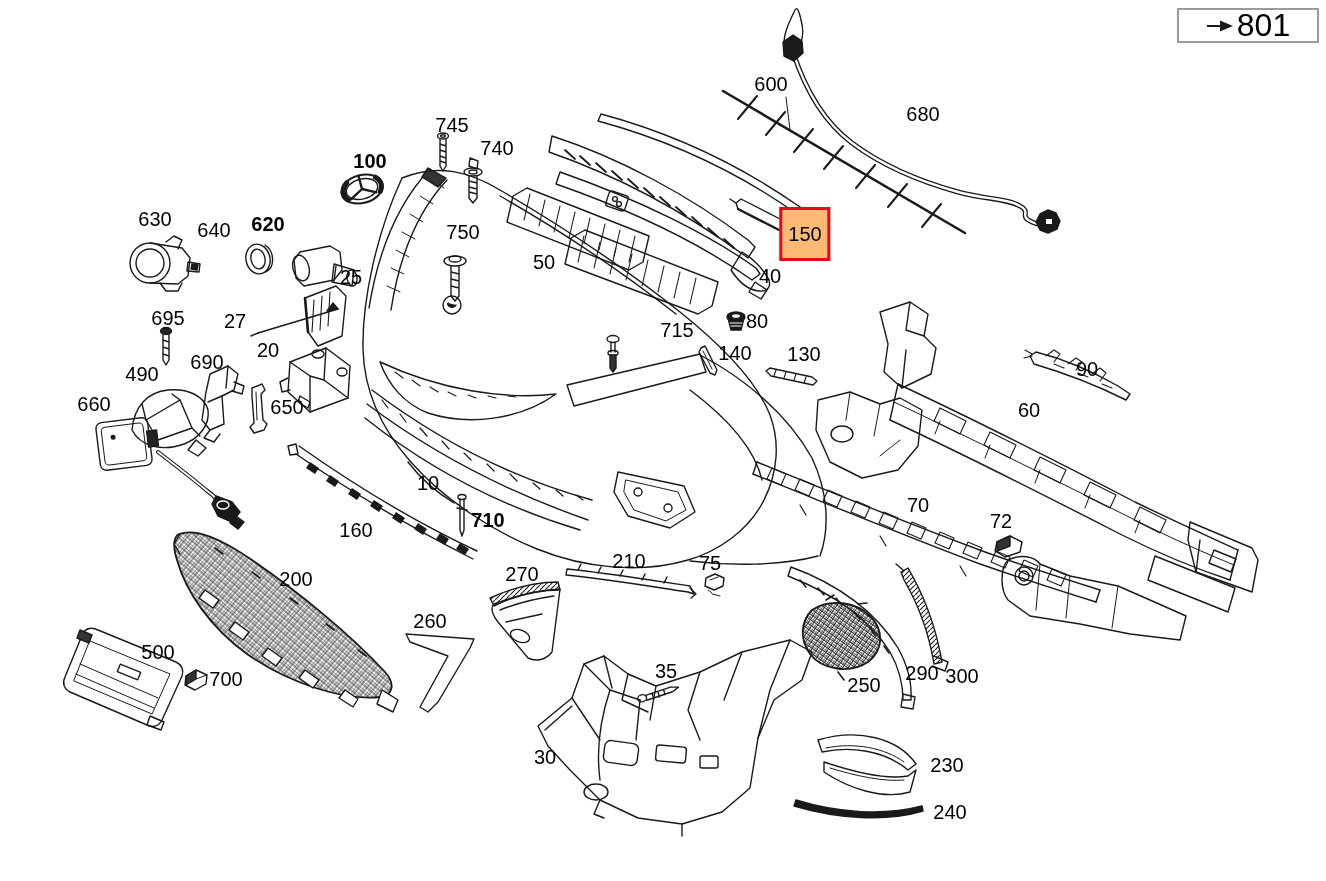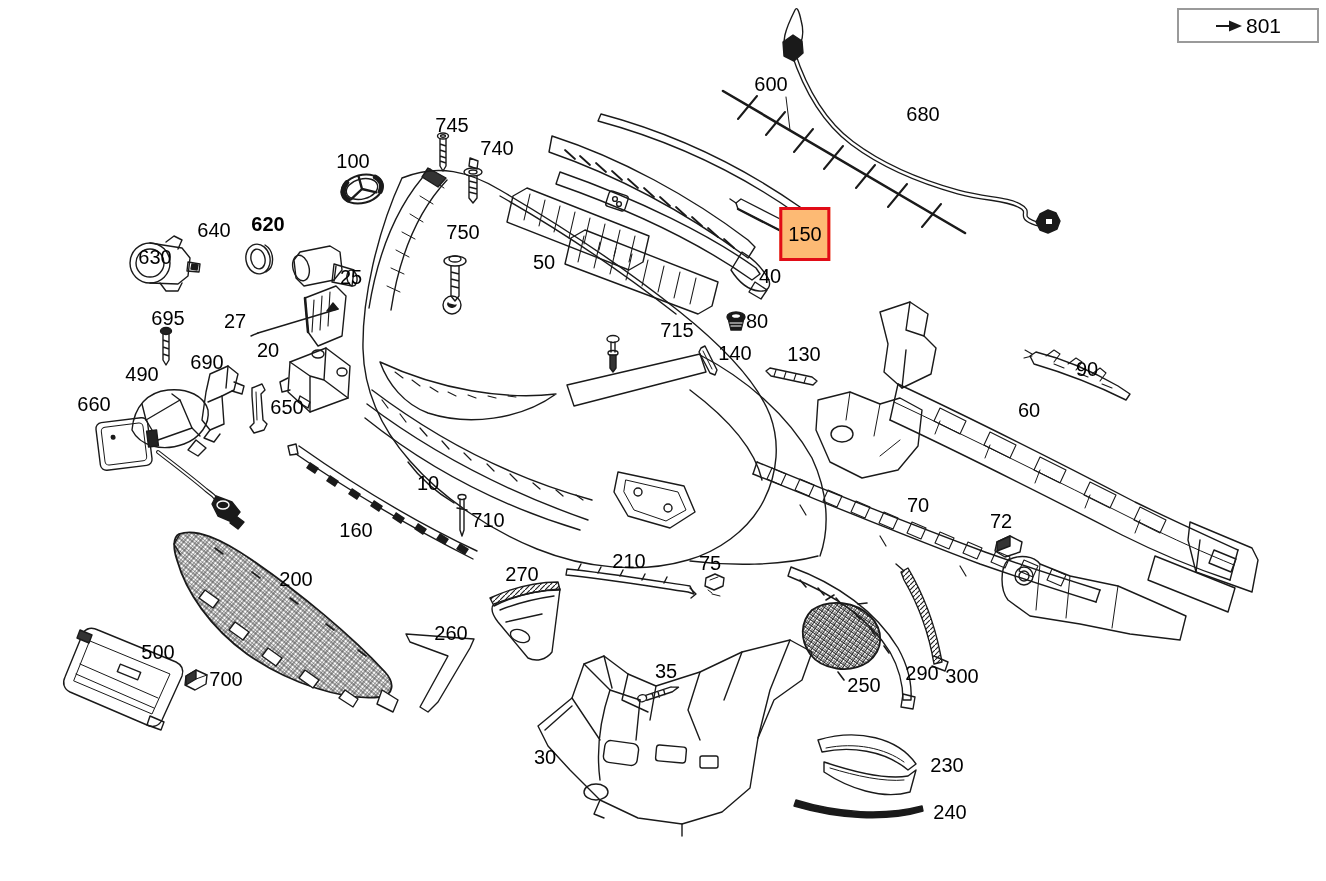--- a/index.html
+++ b/index.html
@@ -4,21 +4,21 @@
 <style>
   html,body{margin:0;padding:0;background:#fff;}
   .stage{position:relative;width:1326px;height:881px;background:#ffffff;overflow:hidden;
          font-family:"Liberation Sans",sans-serif;}
   .art{position:absolute;left:0;top:0;}
   .callout{position:absolute;transform:translate(-50%,-50%);font-size:20px;color:#000;
            white-space:nowrap;line-height:1;letter-spacing:0;}
   .callout.highlighted{border:3px solid #737373;background:#fdba74;padding:14px 6px;}
   .refbox{position:absolute;left:1177px;top:8px;width:142px;height:35px;border:2px solid #9a9a9a;
           background:#fff;display:flex;align-items:center;justify-content:center;gap:3px;
-          font-size:21px;color:#000;box-sizing:border-box;}
+          font-size:32px;color:#000;box-sizing:border-box;}
   .refbox .arrow{display:inline-flex;align-items:center;}
 </style>
 </head>
 <body>
 
 <div class="stage">
 
 <svg class="art" width="1326" height="881" viewBox="0 0 1326 881" fill="none" stroke="#1a1a1a" stroke-width="1.4" stroke-linecap="round" stroke-linejoin="round">
   <defs>
     <pattern id="mesh" width="6" height="6" patternUnits="userSpaceOnUse" patternTransform="rotate(40)">
@@ -348,23 +348,23 @@
   </g>
   <g>
     <path d="M770,368 L812,377 L817,381 L813,385 L771,376 L766,371 Z"></path>
     <path d="M776,370 l-2,6 M786,372 l-2,6 M796,374 l-2,6 M806,377 l-2,6" stroke-width="1.1"></path>
   </g>
 </svg>
 
 <div id="callout-layer">
       <div class="callout" style="left: 452px; top: 125px;">745</div>
       <div class="callout" style="left: 497px; top: 148px;">740</div>
-      <div class="callout" style="left: 353px; top: 161px;">100</div>
+      <div class="callout" style="left: 370px; top: 161px; font-weight: bold;">100</div>
       <div class="callout" style="left: 463px; top: 232px;">750</div>
-      <div class="callout" style="left: 155px; top: 219px; margin-top: 38px;">630</div>
+      <div class="callout" style="left: 155px; top: 219px;">630</div>
       <div class="callout" style="left: 214px; top: 230px;">640</div>
       <div class="callout" style="left: 268px; top: 224px; font-weight: bold;">620</div>
       <div class="callout" style="left: 319px; top: 277px; margin-left: 32px;">25</div>
       <div class="callout" style="left: 168px; top: 318px;">695</div>
       <div class="callout" style="left: 235px; top: 321px;">27</div>
       <div class="callout" style="left: 268px; top: 350px;">20</div>
       <div class="callout" style="left: 142px; top: 374px;">490</div>
       <div class="callout" style="left: 207px; top: 362px;">690</div>
       <div class="callout" style="left: 94px; top: 404px;">660</div>
       <div class="callout" style="left: 287px; top: 407px;">650</div>
@@ -373,29 +373,29 @@
       <div class="callout" style="left: 544px; top: 262px;">50</div>
       <div class="callout" style="left: 770px; top: 276px;">40</div>
       <div class="callout highlighted" style="border-color: rgb(225, 12, 23); left: 805px; top: 234px;">150</div>
       <div class="callout" style="left: 637px; top: 330px; margin-left: 40px;">715</div>
       <div class="callout" style="left: 757px; top: 321px;">80</div>
       <div class="callout" style="left: 735px; top: 353px;">140</div>
       <div class="callout" style="left: 804px; top: 354px;">130</div>
       <div class="callout" style="left: 1087px; top: 369px;">90</div>
       <div class="callout" style="left: 1029px; top: 410px;">60</div>
       <div class="callout" style="left: 428px; top: 483px;">10</div>
-      <div class="callout" style="left: 488px; top: 520px;">710</div>
+      <div class="callout" style="left: 488px; top: 520px; font-weight: bold;">710</div>
       <div class="callout" style="left: 918px; top: 505px;">70</div>
       <div class="callout" style="left: 1001px; top: 521px;">72</div>
       <div class="callout" style="left: 356px; top: 530px;">160</div>
       <div class="callout" style="left: 296px; top: 579px;">200</div>
       <div class="callout" style="left: 522px; top: 574px;">270</div>
       <div class="callout" style="left: 629px; top: 561px;">210</div>
       <div class="callout" style="left: 710px; top: 563px;">75</div>
-      <div class="callout" style="left: 451px; top: 621px; margin-top: 12px;">260</div>
+      <div class="callout" style="left: 430px; top: 621px;">260</div>
       <div class="callout" style="left: 962px; top: 641px; margin-top: 35px;">300</div>
       <div class="callout" style="left: 922px; top: 673px;">290</div>
       <div class="callout" style="left: 864px; top: 685px;">250</div>
       <div class="callout" style="left: 158px; top: 652px;">500</div>
       <div class="callout" style="left: 226px; top: 679px;">700</div>
       <div class="callout" style="left: 666px; top: 671px;">35</div>
       <div class="callout" style="left: 545px; top: 757px;">30</div>
       <div class="callout" style="left: 947px; top: 765px;">230</div>
       <div class="callout" style="left: 950px; top: 812px;">240</div>
     </div>

